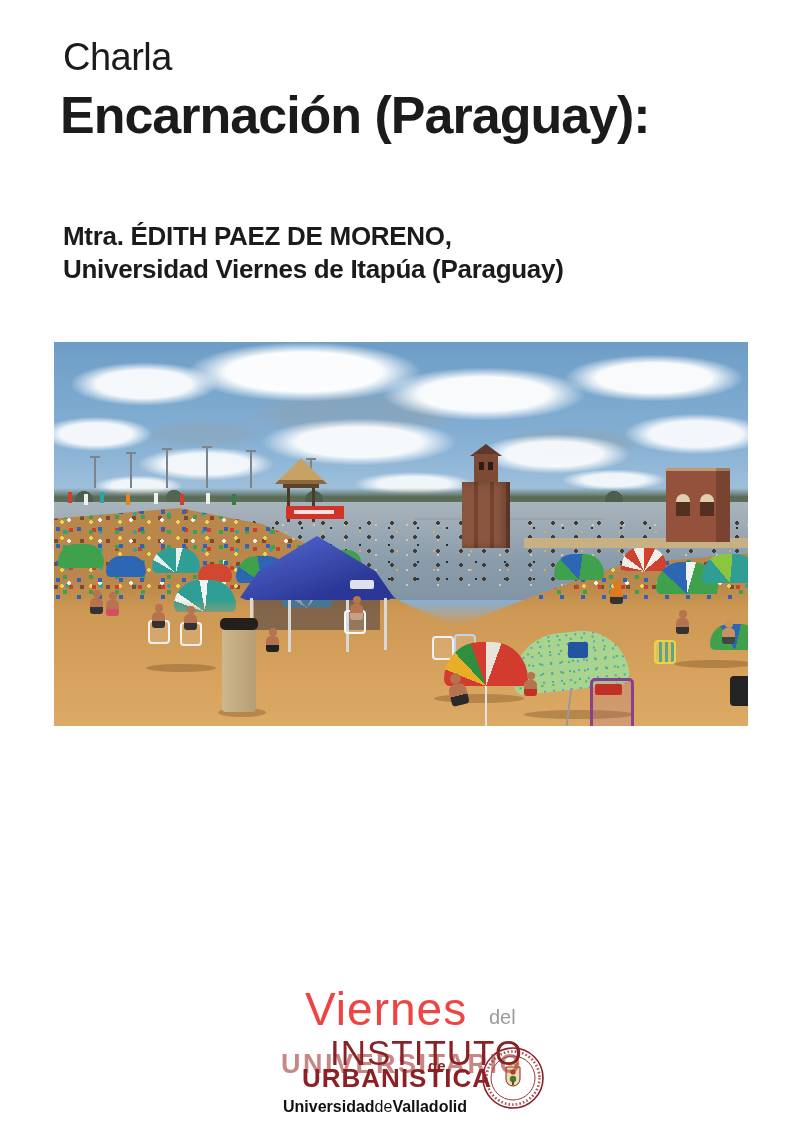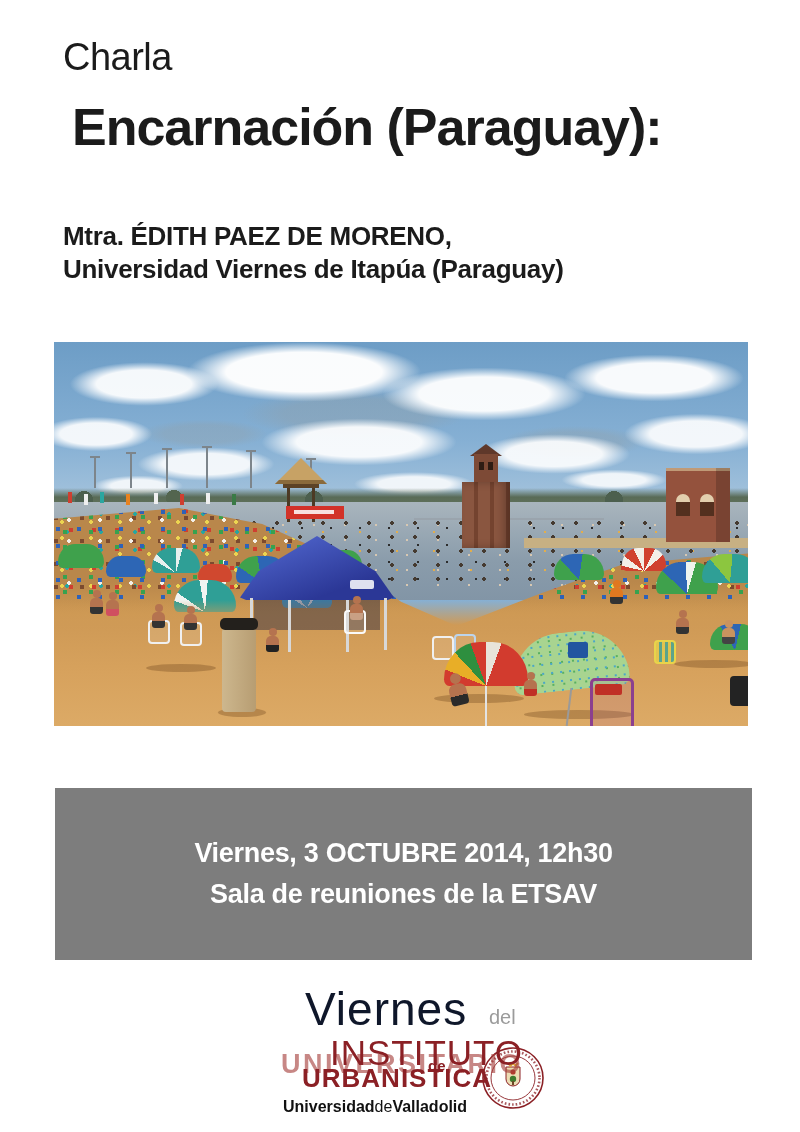--- a/index.html
+++ b/index.html
@@ -1,20 +1,20 @@
 <!DOCTYPE html>
 <html><head>
 <meta charset="utf-8">
 <style>
   html,body{margin:0;padding:0;background:#fff;}
   .page{position:relative;width:800px;height:1132px;background:#ffffff;overflow:hidden;
         font-family:"Liberation Sans",sans-serif;color:#1b1b1b;}
   
   .kicker{position:absolute;left:63px;top:36px;font-size:38px;font-weight:400;letter-spacing:-.5px;}
-  .title{position:absolute;left:60px;top:84px;margin:12px;font-size:52px;font-weight:700;
+  .title{position:absolute;left:60px;top:84px;margin:0;font-size:52px;font-weight:700;
          letter-spacing:-1px;line-height:1.23;}
   .speaker{position:absolute;left:63px;top:220px;font-size:26px;font-weight:700;
            letter-spacing:-.3px;line-height:1.28;}
   
   .ph{position:absolute;left:54px;top:342px;width:694px;height:384px;overflow:hidden;background:#86b0d4;}
   .ph i{position:absolute;display:block;}
   .sky{left:0;top:0;width:694px;height:172px;background:
     radial-gradient(ellipse 150px 38px at 250px 30px,rgba(255,255,255,.97) 52%,rgba(255,255,255,0) 78%),
     radial-gradient(ellipse 130px 34px at 430px 52px,rgba(255,255,255,.95) 50%,rgba(255,255,255,0) 78%),
     radial-gradient(ellipse 95px 28px at 90px 42px,rgba(255,255,255,.93) 50%,rgba(255,255,255,0) 78%),
@@ -100,21 +100,21 @@
   .bin-top{left:166px;top:276px;width:38px;height:12px;background:#23201c;border-radius:5px;}
   .pch{left:536px;top:336px;width:38px;height:46px;border:3px solid #8b3f8f;border-radius:5px;background:rgba(160,80,165,.15);}
   .ptow{left:541px;top:342px;width:27px;height:11px;background:#c03026;border-radius:2px;}
   .bag{left:676px;top:334px;width:22px;height:30px;background:#232323;border-radius:4px;}
   .cool{left:514px;top:300px;width:20px;height:16px;background:#2255a0;border-radius:2px;}
   
   .ebox{position:absolute;left:55px;top:788px;width:697px;height:172px;background:#7d7d7d;
     display:flex;flex-direction:column;align-items:center;justify-content:center;gap:10px;
     color:#fff;font-size:27px;font-weight:700;letter-spacing:-.3px;}
   
-  .lg-viernes{position:absolute;left:305px;top:982px;font-size:46px;font-weight:400;color:#0f172a;letter-spacing:1px;}
+  .lg-viernes{position:absolute;left:305px;top:982px;font-size:46px;font-weight:400;color:#ef4444;letter-spacing:1px;}
   .lg-del{position:absolute;left:489px;top:1006px;font-size:20px;color:#9b9b9b;}
   .lg-seal{position:absolute;left:482px;top:1047px;width:62px;height:62px;z-index:1;}
   .lg-univo{position:absolute;left:281px;top:1049px;font-size:27px;font-weight:700;letter-spacing:2.5px;
     color:rgba(164,62,58,.62);z-index:2;}
   .lg-inst{position:absolute;left:330px;top:1033px;font-size:35px;font-weight:400;letter-spacing:1px;color:#8b2025;z-index:3;}
   .lg-de{position:absolute;left:428px;top:1057px;font-size:15px;font-weight:700;color:#8b2025;z-index:3;}
   .lg-urb{position:absolute;left:302px;top:1063px;font-size:26px;font-weight:700;letter-spacing:1px;color:#8b2025;z-index:3;}
   .lg-uva{position:absolute;left:283px;top:1098px;font-size:16px;font-weight:700;color:#111;z-index:3;letter-spacing:0;}
   .lg-uva .lt{font-weight:400;}
 </style>
@@ -214,24 +214,20 @@
     <i class="um" style="left:656px;top:282px;width:50px;height:26px;background:conic-gradient(from 258deg at 50% 100%,#3fa14c 0 70deg,#2d66b5 70deg 115deg,#3fa14c 115deg 180deg);"></i>
     <i class="pp" style="left:622px;top:268px;"></i>
     <i class="pp" style="left:668px;top:278px;--s:#c9935f;--p:#444;"></i>
     <i class="cool"></i>
     <i class="ch" style="left:600px;top:298px;border-color:#e8d44a;background:repeating-linear-gradient(90deg,rgba(232,212,74,.7) 0 3px,rgba(42,166,160,.7) 3px 6px);"></i>
     <i class="pch"></i>
     <i class="ptow"></i>
     <i class="bag"></i>
   </div>
 
-  <div class="ebox">
-    <div>Viernes, 3 OCTUBRE 2014, 12h30</div>
-    <div>Sala de reuniones de la ETSAV</div>
-  </div>
 
   <div>
     <span class="lg-viernes">Viernes</span>
     <span class="lg-del">del</span>
     <span class="lg-seal">
       <svg width="62" height="62" viewBox="0 0 62 62">
         <circle cx="31" cy="31" r="30" fill="#ffffff" stroke="#8b2025" stroke-width="1.6"></circle>
         <circle cx="31" cy="31" r="26.5" fill="none" stroke="#8b2025" stroke-width="2.6" stroke-dasharray="1.6 2.1" opacity="0.75"></circle>
         <circle cx="31" cy="31" r="22" fill="none" stroke="#8b2025" stroke-width="0.9"></circle>
         <path d="M24 20 h14 v12 a7 7 0 0 1 -7 7 a7 7 0 0 1 -7 -7 z" fill="#ecdcb4" stroke="#8b2025" stroke-width="1"></path>

